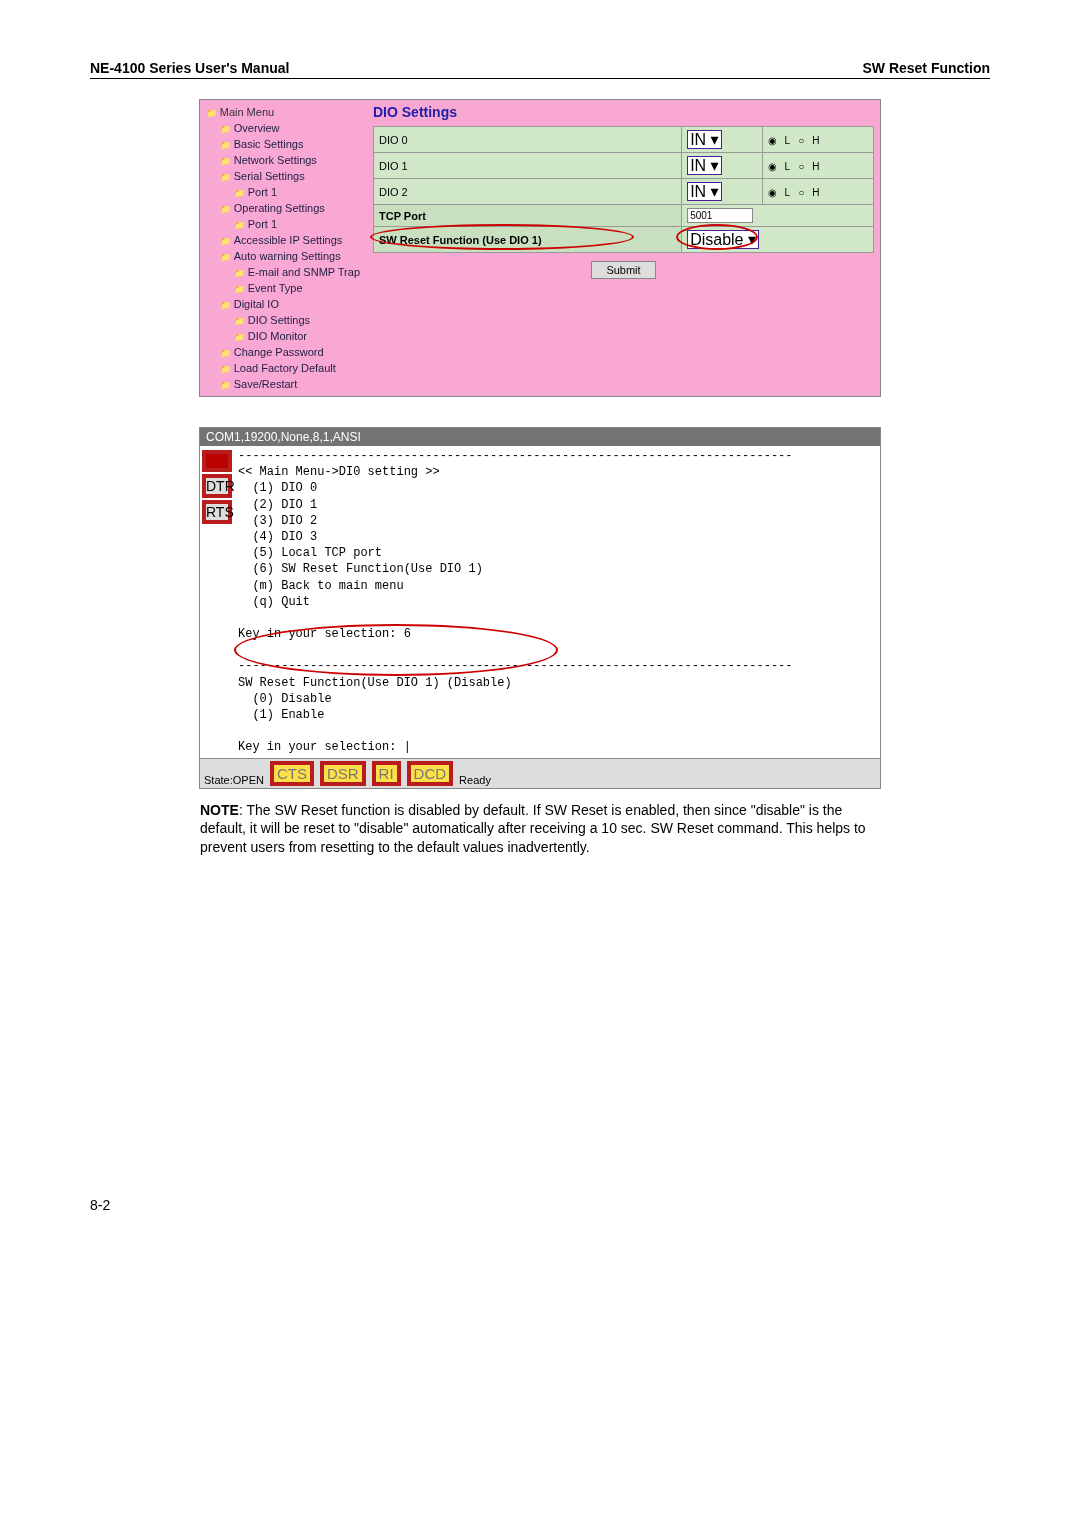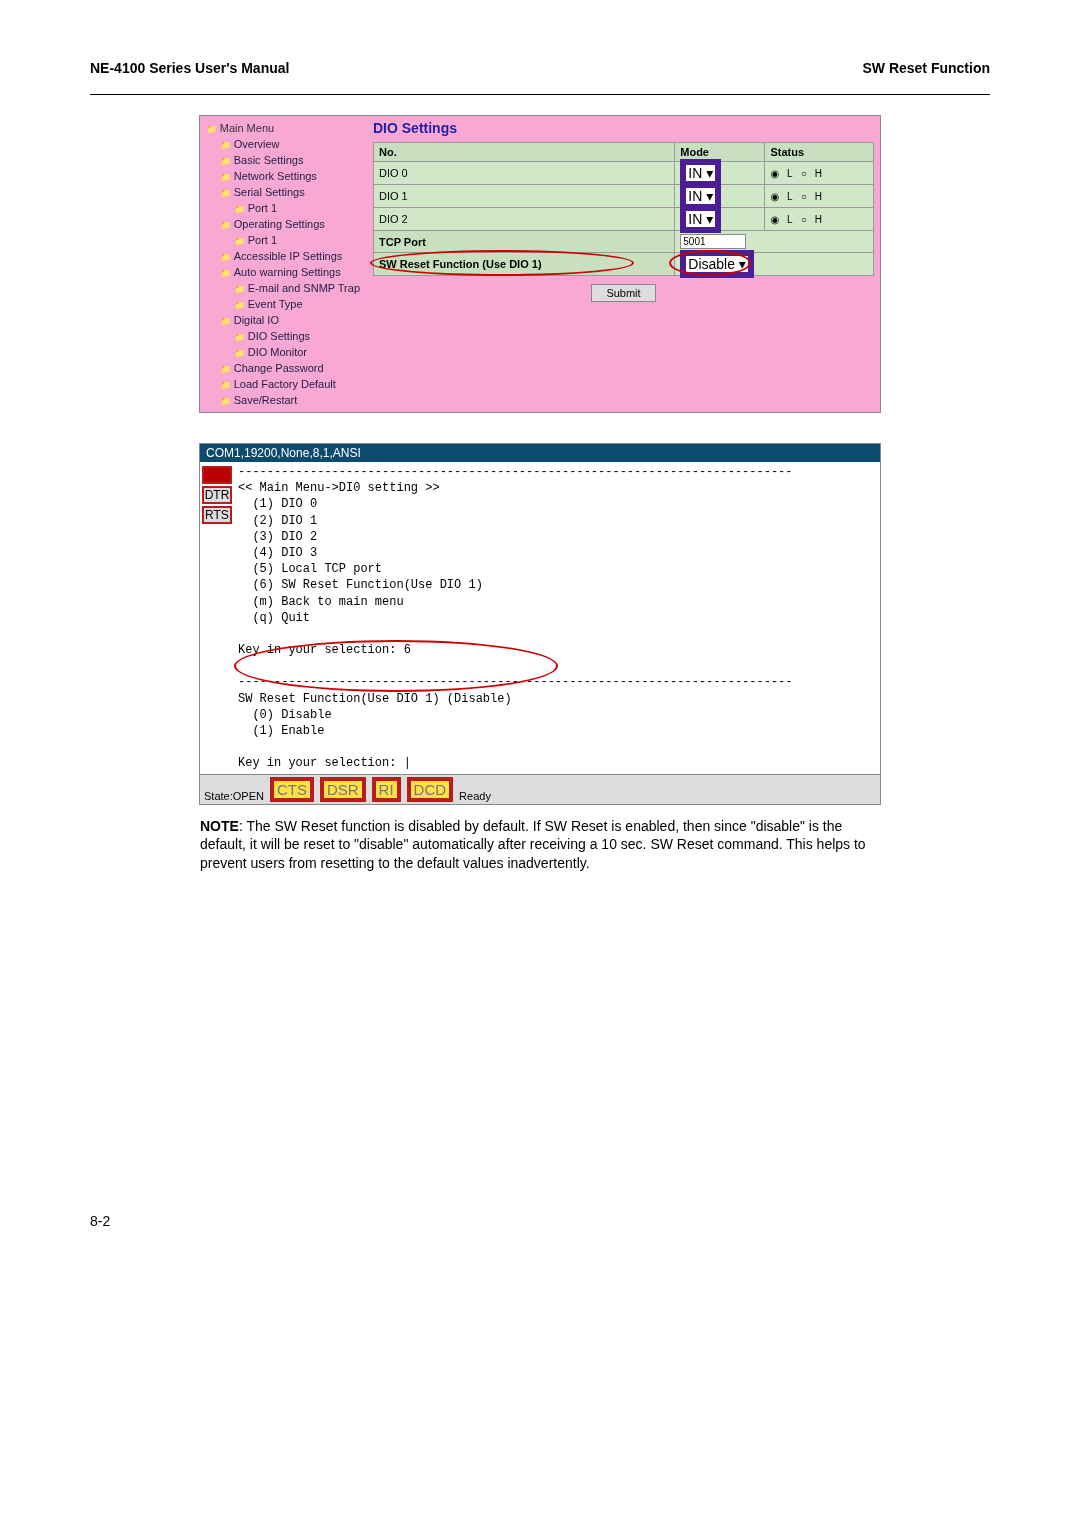--- a/index.html
+++ b/index.html
@@ -1,41 +1,41 @@
 <!DOCTYPE html>
 <html><head>
 <meta charset="utf-8">
 <style>
 body{margin:0;background:#fff;font-family:Arial,sans-serif;font-size:12px;color:#000;width:1080px}
 .page{padding:60px 90px}
-.header{display:flex;justify-content:space-between;font-weight:bold;font-size:14px;border-bottom:1px solid #000;padding-bottom:18px;margin-bottom:20px}
+.header{display:flex;justify-content:space-between;font-weight:bold;font-size:14px;border-bottom:1px solid #000;padding-bottom:2px;margin-bottom:20px}
 .fig1{border:1px solid #888;background:#f9a8d4;display:flex;width:680px;margin:0 auto 30px}
 .nav{width:155px;padding:4px 6px;color:#003}
 .nav div{padding:2px 0;color:#224;font-size:11px}
 .nav .root{color:#333}
 .nav .ind1{padding-left:14px}
 .nav .ind2{padding-left:28px}
 .nav .folder::before{content:"📁 ";font-size:9px}
 .content{flex:1;padding:2px 6px}
 .content h3{color:#2020a8;font-size:14px;margin:2px 0 6px;font-weight:bold}
 table.dio{width:100%;border-collapse:collapse;background:#d0e8c8}
 table.dio td,table.dio th{border:1px solid #999;padding:3px 5px;font-size:11px;text-align:left}
 table.dio th{background:#c8e0c0;font-weight:bold}
-.sel{font-size:14px;background:#fff;border:6px solid #4c1d95;padding:0 2px}
+.sel{font-size:16px;background:#fff;border:1px solid #4c1d95;padding:0 2px}
 .radio{display:inline-flex;gap:8px;font-size:10px}
 .tcp-in{width:60px;font-size:10px;border:1px solid #888;background:#fff}
 .sw-row td{position:relative}
 .ellipse1{position:absolute;border:2px solid #c00;border-radius:50%;width:260px;height:22px;left:-4px;top:-3px;pointer-events:none}
 .ellipse1b{position:absolute;border:2px solid #c00;border-radius:50%;width:78px;height:22px;left:-6px;top:-3px;pointer-events:none}
 .submit{background:#ddd;border:1px solid #888;padding:2px 14px;font-size:11px;display:block;margin:8px auto 16px}
 .fig2{border:1px solid #888;width:680px;margin:0 auto 10px;background:#fff}
-.term-title{background:#0c4a6e;color:#fff;font-size:12px;padding:2px 6px}
+.term-title{background:#737373;color:#fff;font-size:12px;padding:2px 6px}
 .term-body{display:flex}
 .term-side{width:30px;padding:4px 2px;display:flex;flex-direction:column;gap:2px}
-.term-side span{border:2px solid #b91c1c;font-size:12px;text-align:center;background:#ddd}
+.term-side span{border:4px solid #b91c1c;font-size:14px;text-align:center;background:#ddd}
 .term-side .top{height:14px;background:#b00}
 .term-text{flex:1;font-family:"Courier New",monospace;font-size:12px;line-height:1.35;padding:2px 4px;white-space:pre;color:#000;position:relative}
 .ellipse2{position:absolute;border:2px solid #c00;border-radius:50%;width:320px;height:48px;left:0;top:178px;pointer-events:none}
 .status{background:#ddd;border-top:1px solid #888;font-size:11px;padding:2px 4px;display:flex;gap:6px;align-items:flex-end}
 .status .pill{background:#fde047;border:4px solid #b91c1c;padding:0 3px;font-size:15px;color:#777}
 .note{width:680px;margin:12px auto 0;font-size:14px;line-height:1.35}
 .note b{font-weight:bold}
 .pagenum{font-size:14px;margin-top:340px}
 </style>
 </head>
@@ -65,25 +65,20 @@
    <div class="ind2 folder">DIO Settings</div>
    <div class="ind2 folder">DIO Monitor</div>
    <div class="ind1 folder">Change Password</div>
    <div class="ind1 folder">Load Factory Default</div>
    <div class="ind1 folder">Save/Restart</div>
   </div>
   <div class="content">
    <h3>DIO Settings</h3>
    <table class="dio">
     <tbody>
-            <tr>
-     <th>No.</th>
-     <th>Mode</th>
-     <th>Status</th>
-    </tr>
     <tr>
      <td>DIO 0</td>
      <td><span class="sel"><span>IN</span> ▾</span></td>
      <td><span class="radio">◉<span>L</span> ○<span>H</span></span></td>
     </tr>
     <tr>
      <td>DIO 1</td>
      <td><span class="sel"><span>IN</span> ▾</span></td>
      <td><span class="radio">◉<span>L</span> ○<span>H</span></span></td>
     </tr>

